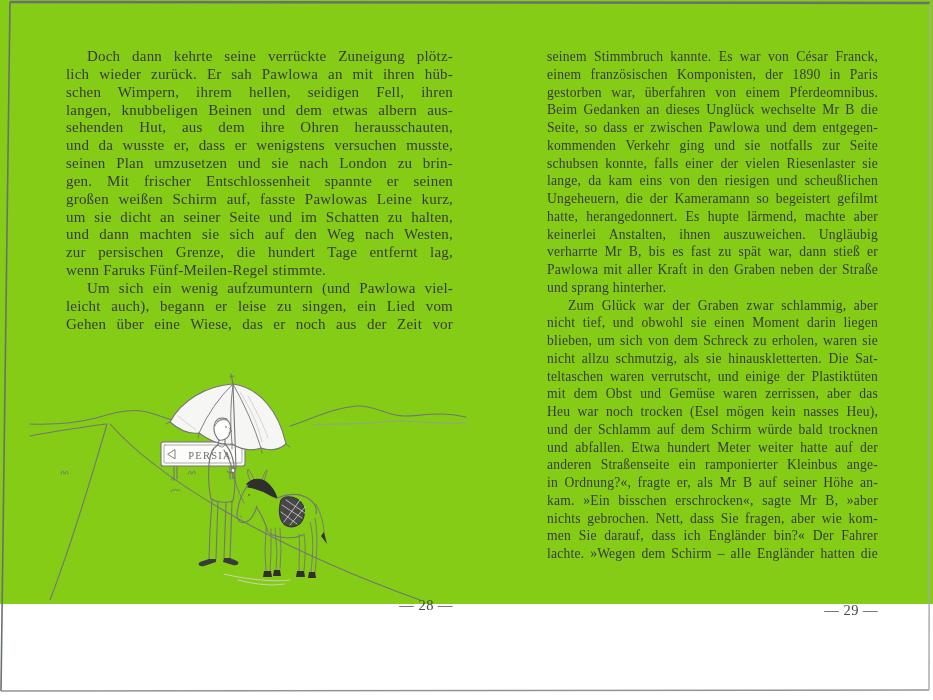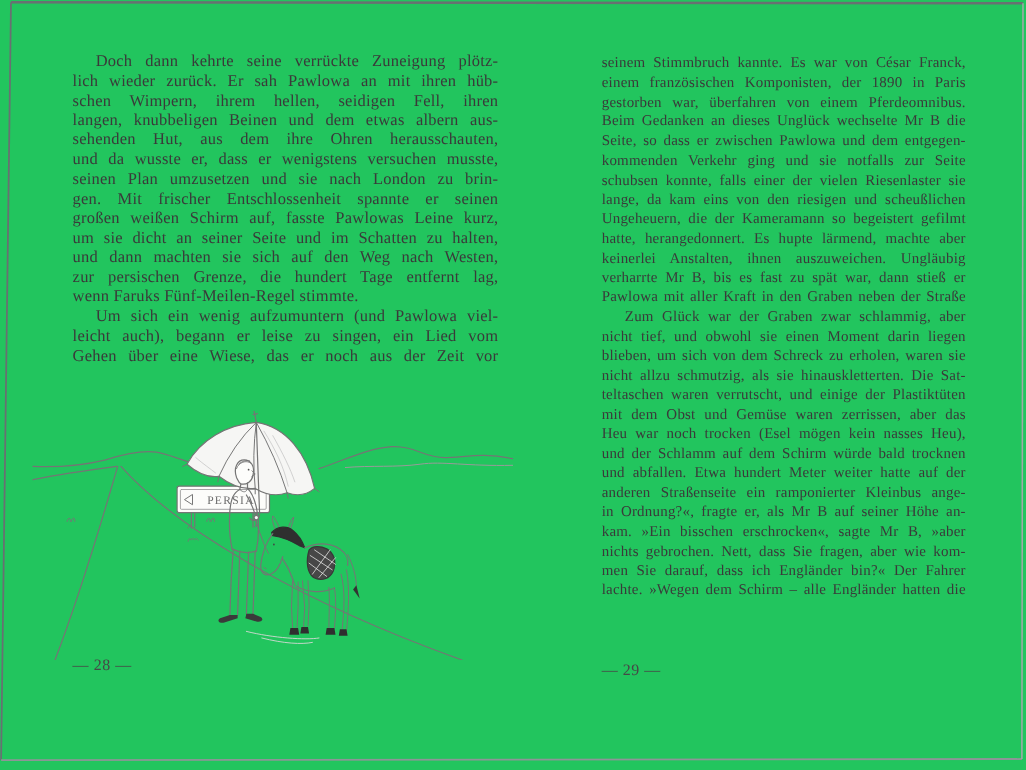--- a/index.html
+++ b/index.html
@@ -1,35 +1,35 @@
 <!DOCTYPE html>
 <html lang="de"><head>
 <meta charset="utf-8">
 <style>
   html,body{margin:0;padding:0;}
   body{
     width:933px;height:700px;background:#ffffff;
     font-family:"Liberation Serif","DejaVu Serif",serif;
     color:#3a3a3a;overflow:hidden;
   }
-  .spread{position:relative;width:933px;height:700px;background:#22c55e;}
+  .spread{position:relative;width:933px;height:604px;background:#84cc16;}
   .frame-svg{position:absolute;left:0;top:0;}
   .textblock{position:absolute;top:48px;text-align:justify;}
   .textblock.left{left:66px;width:387px;font-size:15px;letter-spacing:.2px;}
   .textblock.right{left:547px;width:331px;font-size:13.6px;letter-spacing:.2px;}
   .bl{
     text-align:justify;text-align-last:justify;
     white-space:nowrap;overflow:hidden;
   }
   .left .bl{height:17.85px;line-height:17.85px;}
   .right .bl{height:17.75px;line-height:17.75px;}
   .bl.indent{text-indent:21px;}
   .bl.endline{text-align-last:left;}
   .pagenum{
-    position:absolute;text-align:left;font-size:14.5px;color:#474747;
+    position:absolute;text-align:right;font-size:14.5px;color:#474747;
     letter-spacing:.5px;
   }
   .pagenum.left{left:66px;width:387px;top:597px;}
   .pagenum.right{left:547px;width:331px;top:602px;}
   .illustration{position:absolute;left:28px;top:372px;width:440px;height:228px;}
 </style>
 </head>
 <body>
 
 <div class="spread">
@@ -158,20 +158,21 @@
           <div class="bl">Beim Gedanken an dieses Unglück wechselte Mr B die</div>
           <div class="bl">Seite, so dass er zwischen Pawlowa und dem entgegen-</div>
           <div class="bl">kommenden Verkehr ging und sie notfalls zur Seite</div>
           <div class="bl">schubsen konnte, falls einer der vielen Riesenlaster sie</div>
           <div class="bl">lange, da kam eins von den riesigen und scheußlichen</div>
           <div class="bl">Ungeheuern, die der Kameramann so begeistert gefilmt</div>
           <div class="bl">hatte, herangedonnert. Es hupte lärmend, machte aber</div>
           <div class="bl">keinerlei Anstalten, ihnen auszuweichen. Ungläubig</div>
           <div class="bl">verharrte Mr B, bis es fast zu spät war, dann stieß er</div>
           <div class="bl">Pawlowa mit aller Kraft in den Graben neben der Straße</div>
+          <div class="bl endline">und sprang hinterher.</div>
         </div>
         <div class="para">
           <div class="bl indent">Zum Glück war der Graben zwar schlammig, aber</div>
           <div class="bl">nicht tief, und obwohl sie einen Moment darin liegen</div>
           <div class="bl">blieben, um sich von dem Schreck zu erholen, waren sie</div>
           <div class="bl">nicht allzu schmutzig, als sie hinauskletterten. Die Sat-</div>
           <div class="bl">teltaschen waren verrutscht, und einige der Plastiktüten</div>
           <div class="bl">mit dem Obst und Gemüse waren zerrissen, aber das</div>
           <div class="bl">Heu war noch trocken (Esel mögen kein nasses Heu),</div>
           <div class="bl">und der Schlamm auf dem Schirm würde bald trocknen</div>

